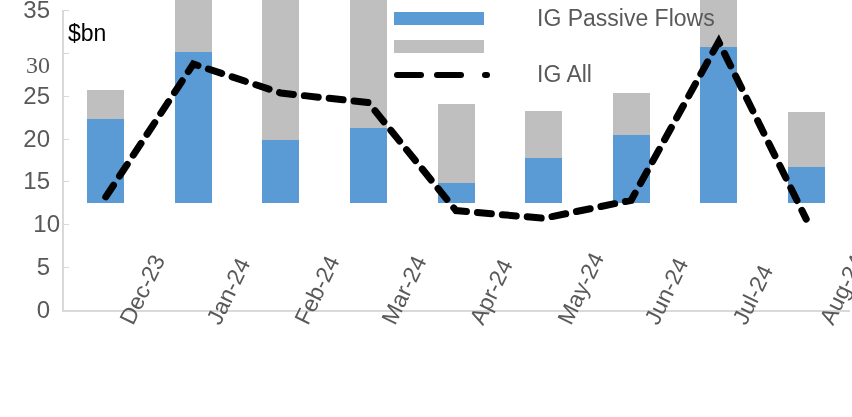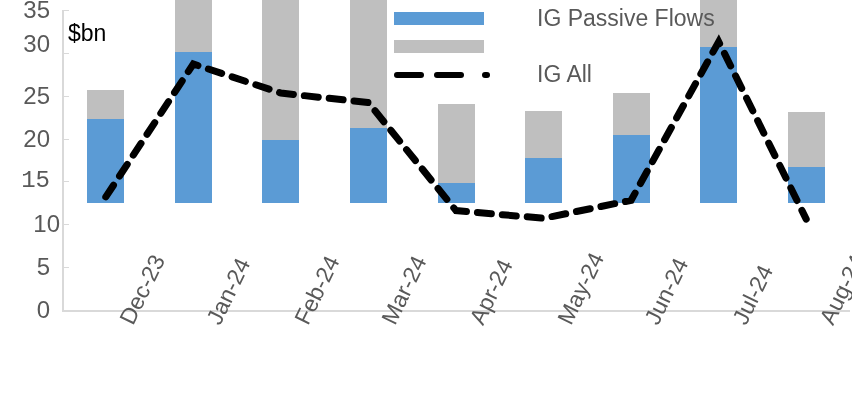--- a/index.html
+++ b/index.html
@@ -107,24 +107,24 @@
 </style>
 </head>
 <body>
 
 <div id="chart-root">
 
   <div id="y-labels" style="position: absolute; left: 0px; top: 0px; width: 100%; height: 100%;">
       <div class="y-tick-label" style="top: 310px; left: 0px; width: 50px;">0</div>
       <div class="y-tick-label" style="top: 267.143px; left: 0px; width: 50px;">5</div>
       <div class="y-tick-label" style="top: 224.286px; left: 10px; width: 50px;">10</div>
-      <div class="y-tick-label" style="top: 181.429px; left: 0px; width: 50px; font-family: Liberation Mono, monospace;">15</div>
+      <div class="y-tick-label" style="top: 181.429px; left: 0px; width: 50px;">15</div>
       <div class="y-tick-label" style="top: 138.571px; left: 0px; width: 50px;">20</div>
       <div class="y-tick-label" style="top: 95.7143px; left: 0px; width: 50px;">25</div>
-      <div class="y-tick-label" style="top: 44px; left: 0px; width: 50px;">30</div>
+      <div class="y-tick-label" style="top: 65px; left: 0px; width: 50px; font-family: Liberation Serif, serif;">30</div>
       <div class="y-tick-label" style="top: 10px; left: 0px; width: 50px;">35</div>
     </div>
 
   <div id="y-axis" style="position: absolute; left: 62px; top: 10px; width: 8px; height: 300px;">
       <div class="axis-line-v" style="left: 0px; top: 0px; height: 300px;"></div>
       <div class="y-tick-mark" style="top: 300px;"></div>
       <div class="y-tick-mark" style="top: 257.143px;"></div>
       <div class="y-tick-mark" style="top: 214.286px;"></div>
       <div class="y-tick-mark" style="top: 171.429px;"></div>
       <div class="y-tick-mark" style="top: 128.571px;"></div>

